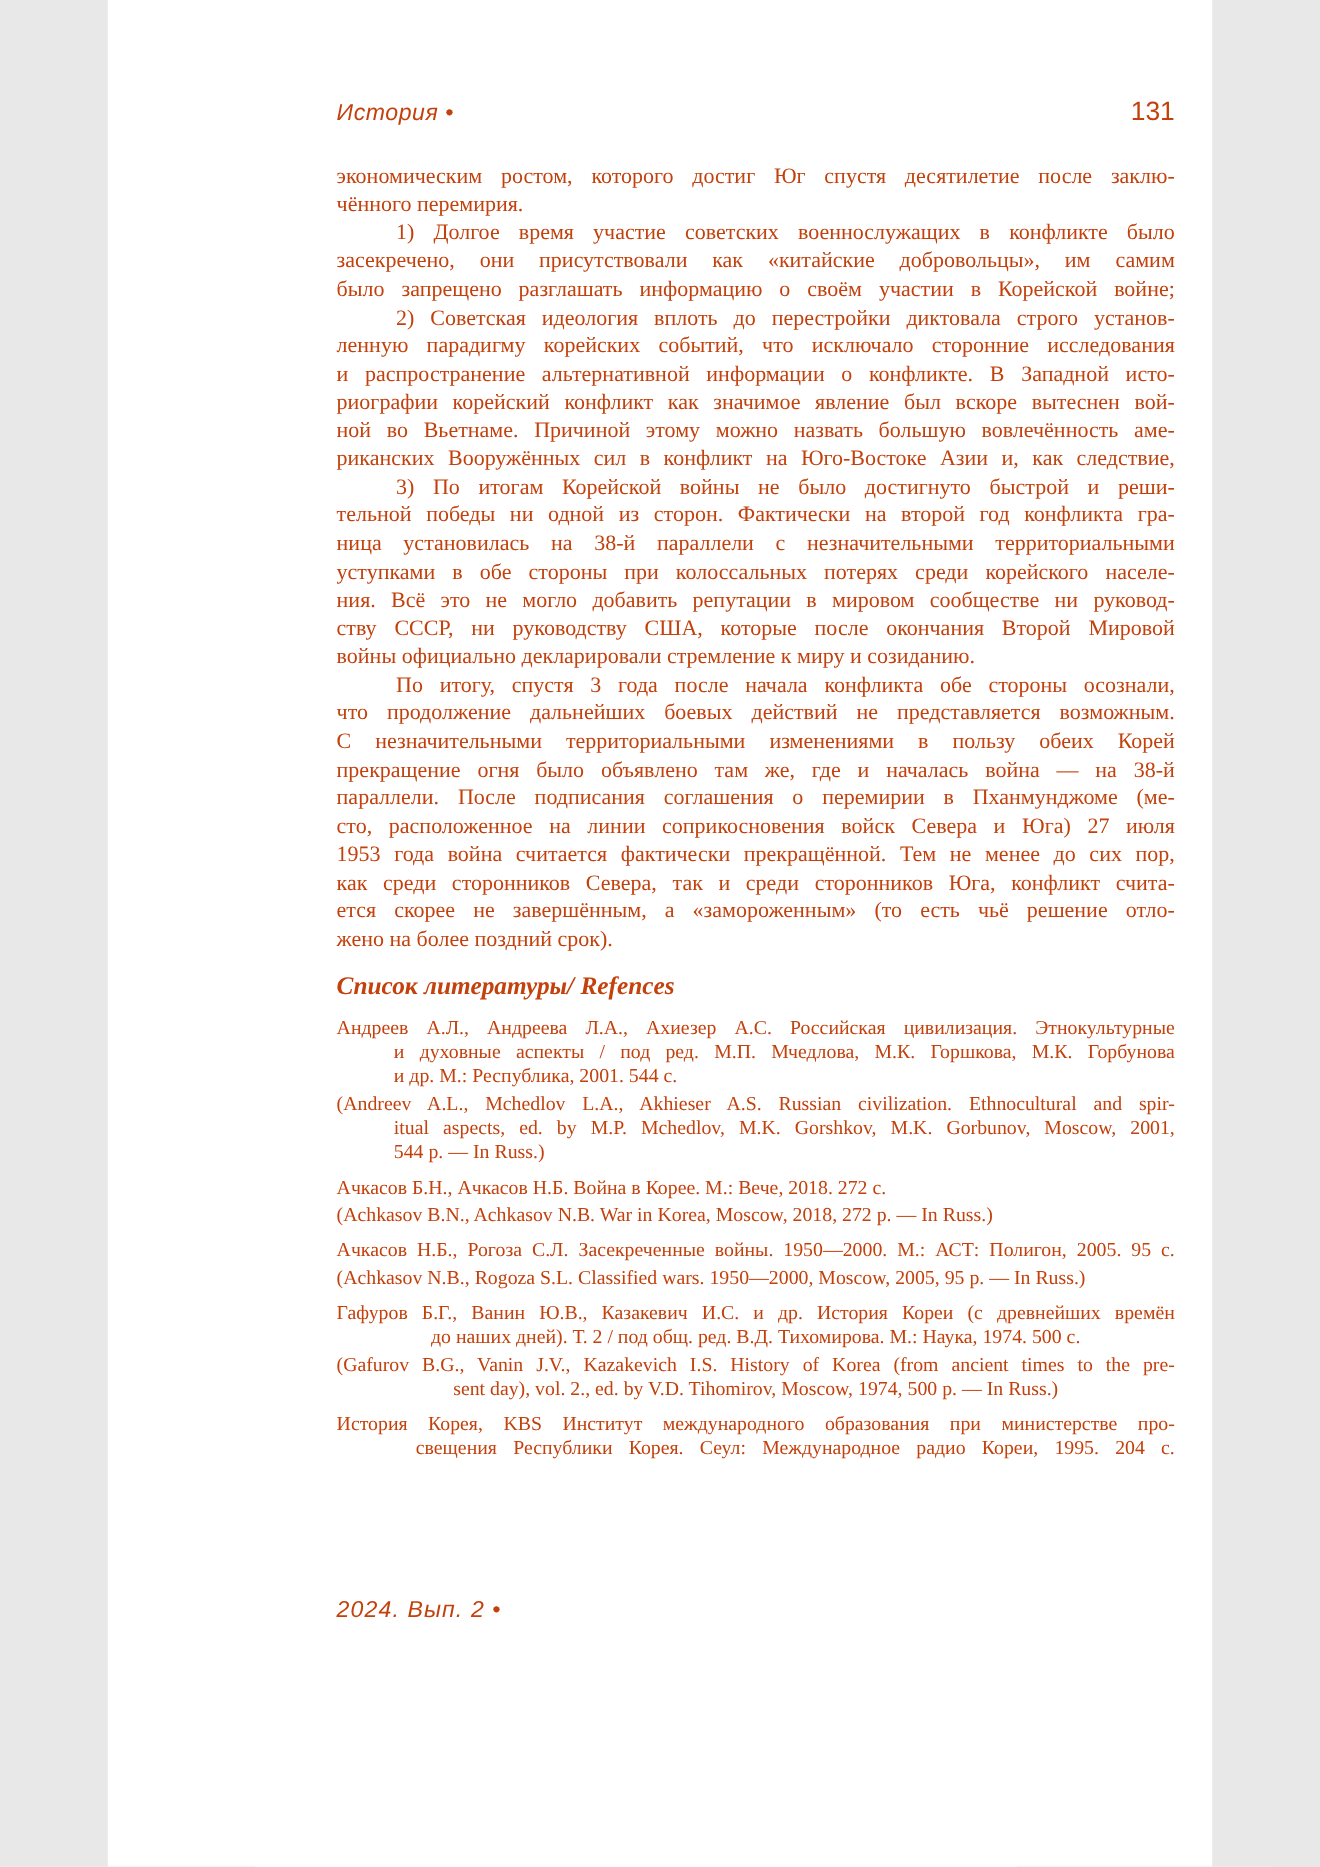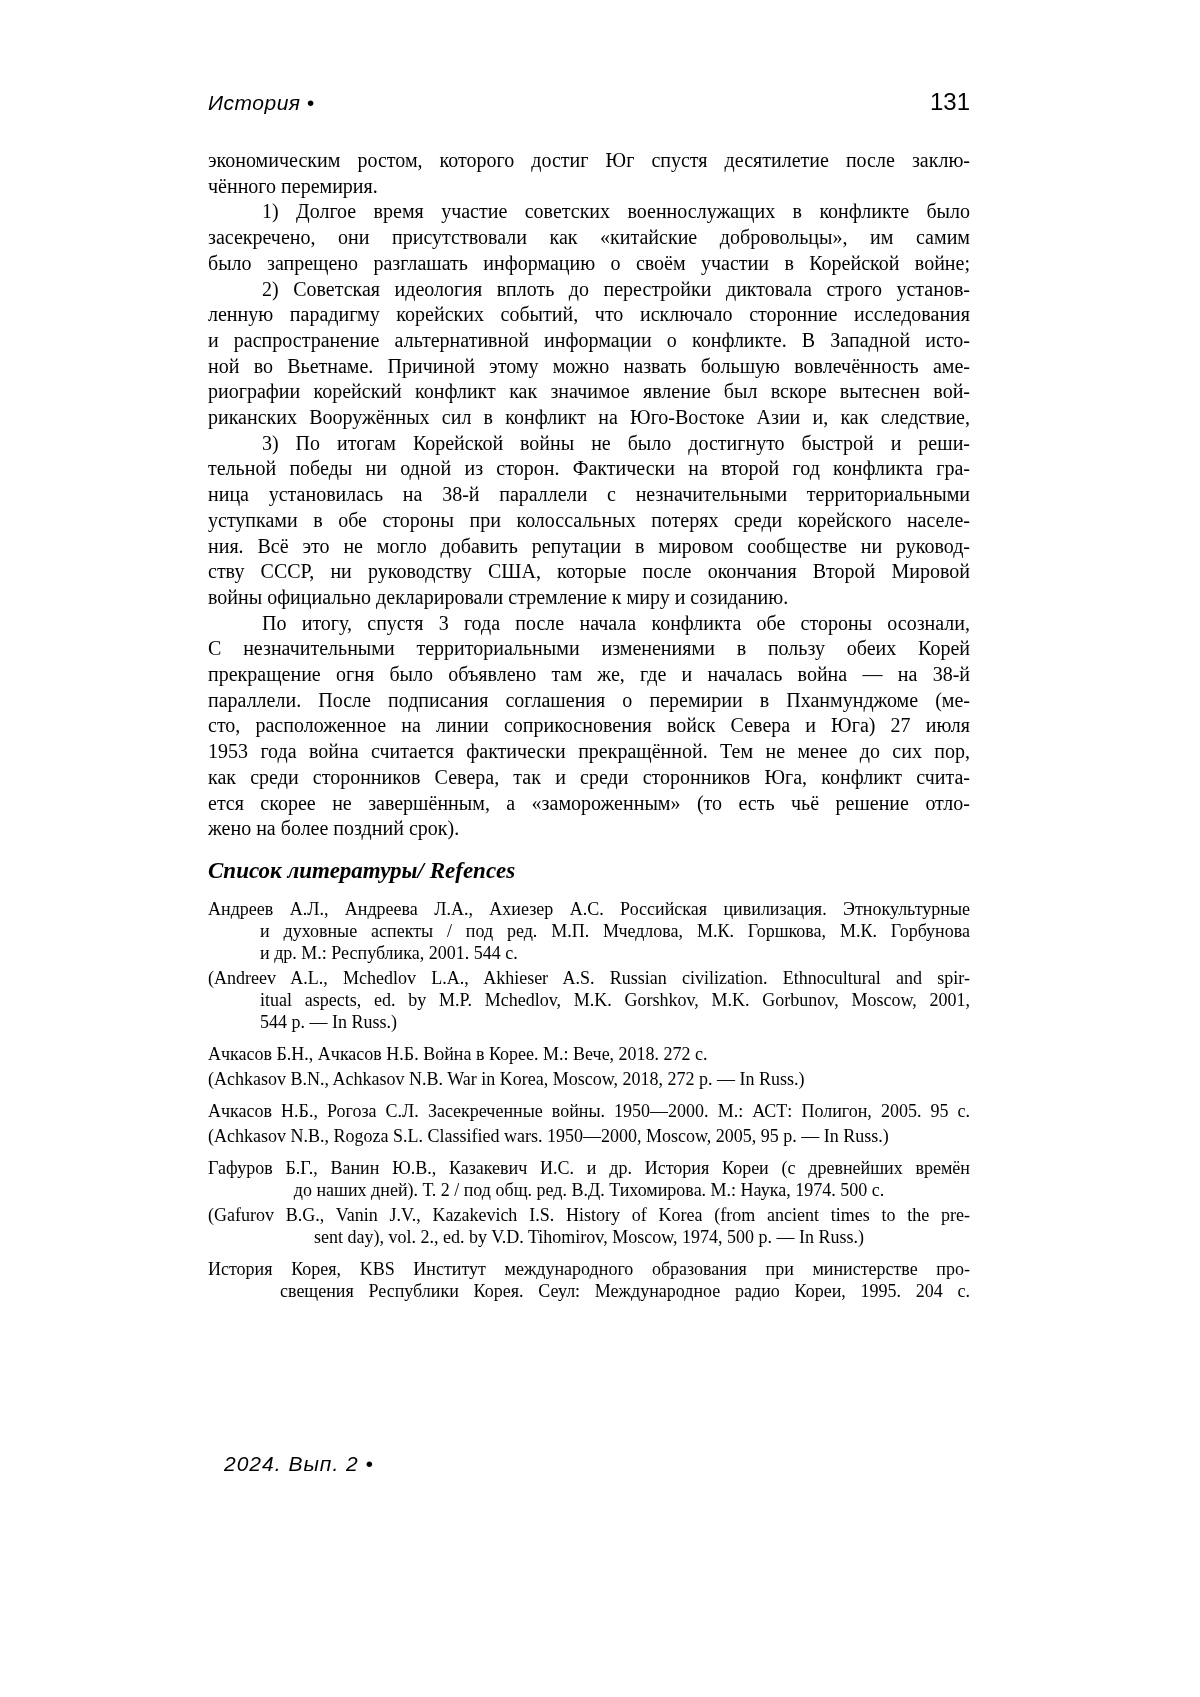--- a/index.html
+++ b/index.html
@@ -1,22 +1,22 @@
 <!DOCTYPE html>
 <html lang="ru"><head>
 <meta charset="utf-8">
 <style>
   html, body { margin: 0; padding: 0; background: #e8e8e8; }
   .page {
     position: relative;
-    width: 1200px;
+    width: 1004px;
     height: 1697px;
     margin: 0 auto;
     background: #ffffff;
-    color: #000000;
+    color: #c2410c;
     overflow: hidden;
   }
   
   .header {
     position: absolute;
     left: 208px;
     width: 762px;
     top: 88px;
     display: flex;
     justify-content: space-between;
@@ -68,21 +68,20 @@
   .refs .ref:first-child { margin-top: 0; }
   
   .footer {
     position: absolute;
     left: 208px;
     top: 1452px;
     font-family: "Liberation Sans", sans-serif;
     font-style: italic;
     font-size: 21px;
     letter-spacing: 1px;
-    margin-left: 16px;
   }
 </style>
 </head>
 <body>
 
 <div class="page">
 
   <div class="header">
     <span class="running-title">История •</span>
     <span class="page-number">131</span>
@@ -99,37 +98,38 @@
     <div class="para">
       <div class="ln j ind">1) Долгое время участие советских военнослужащих в конфликте было</div>
       <div class="ln j">засекречено, они присутствовали как «китайские добровольцы», им самим</div>
       <div class="ln j">было запрещено разглашать информацию о своём участии в Корейской войне;</div>
     </div>
 
     <div class="para">
       <div class="ln j ind">2) Советская идеология вплоть до перестройки диктовала строго установ-</div>
       <div class="ln j">ленную парадигму корейских событий, что исключало сторонние исследования</div>
       <div class="ln j">и распространение альтернативной информации о конфликте. В Западной исто-</div>
+      <div class="ln j">риографии корейский конфликт как значимое явление был вскоре вытеснен вой-</div>
       <div class="ln j">ной во Вьетнаме. Причиной этому можно назвать большую вовлечённость аме-</div>
-      <div class="ln j">риографии корейский конфликт как значимое явление был вскоре вытеснен вой-</div>
       <div class="ln j">риканских Вооружённых сил в конфликт на Юго-Востоке Азии и, как следствие,</div>
     </div>
 
     <div class="para">
       <div class="ln j ind">3) По итогам Корейской войны не было достигнуто быстрой и реши-</div>
       <div class="ln j">тельной победы ни одной из сторон. Фактически на второй год конфликта гра-</div>
       <div class="ln j">ница установилась на 38-й параллели с незначительными территориальными</div>
       <div class="ln j">уступками в обе стороны при колоссальных потерях среди корейского населе-</div>
       <div class="ln j">ния. Всё это не могло добавить репутации в мировом сообществе ни руковод-</div>
       <div class="ln j">ству СССР, ни руководству США, которые после окончания Второй Мировой</div>
       <div class="ln l">войны официально декларировали стремление к миру и созиданию.</div>
     </div>
 
     <div class="para">
       <div class="ln j ind">По итогу, спустя 3 года после начала конфликта обе стороны осознали,</div>
+      <div class="ln j">что продолжение дальнейших боевых действий не представляется возможным.</div>
       <div class="ln j">С незначительными территориальными изменениями в пользу обеих Корей</div>
       <div class="ln j">прекращение огня было объявлено там же, где и началась война — на 38-й</div>
       <div class="ln j">параллели. После подписания соглашения о перемирии в Пханмунджоме (ме-</div>
       <div class="ln j">сто, расположенное на линии соприкосновения войск Севера и Юга) 27 июля</div>
       <div class="ln j">1953 года война считается фактически прекращённой. Тем не менее до сих пор,</div>
       <div class="ln j">как среди сторонников Севера, так и среди сторонников Юга, конфликт счита-</div>
       <div class="ln j">ется скорее не завершённым, а «замороженным» (то есть чьё решение отло-</div>
       <div class="ln l">жено на более поздний срок).</div>
     </div>
 

